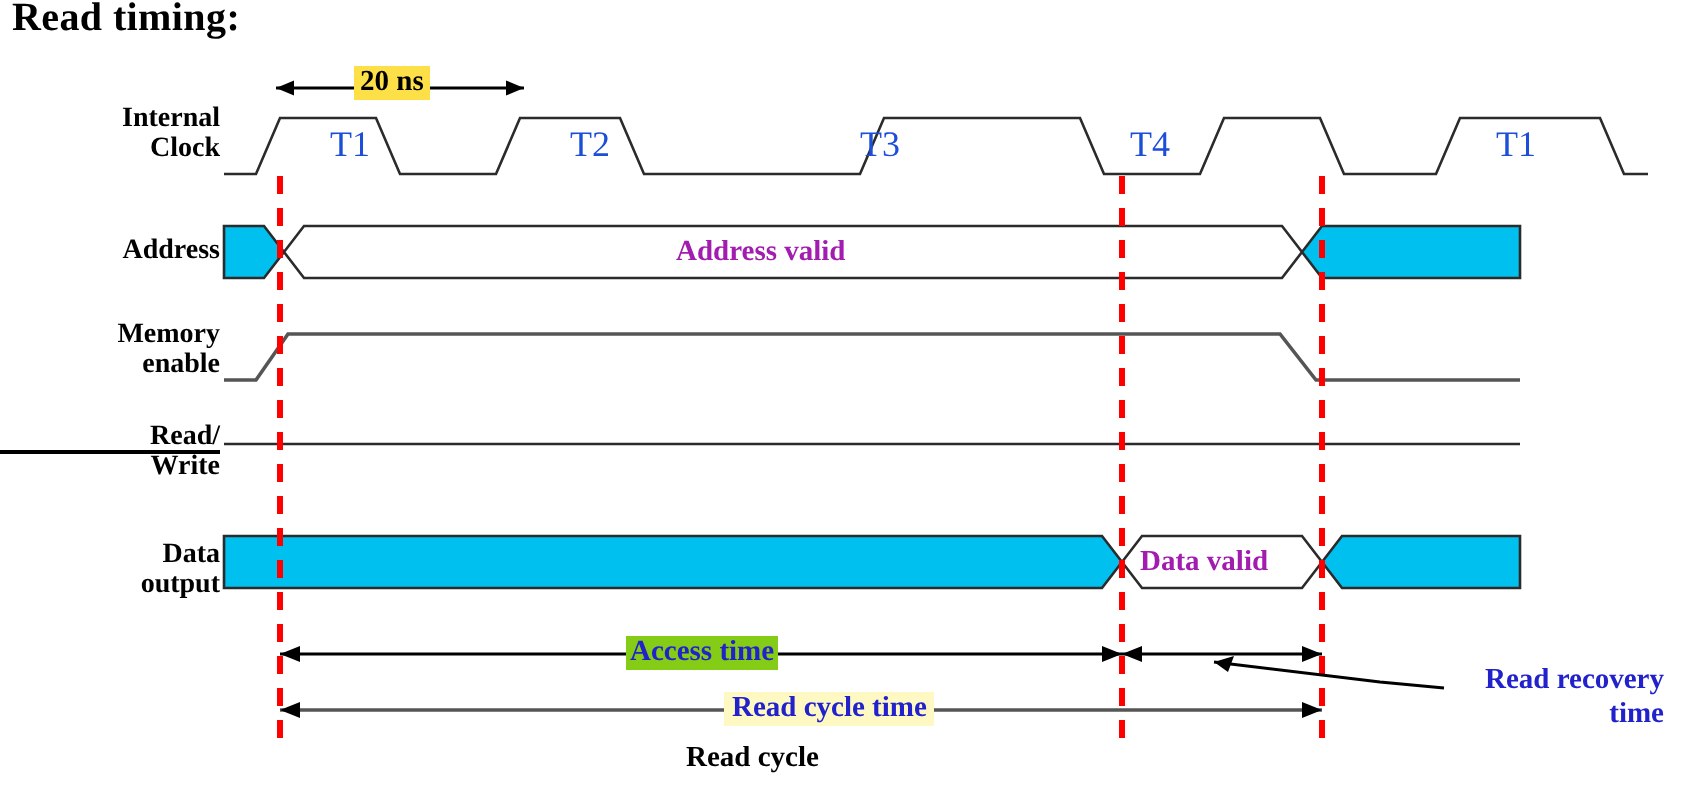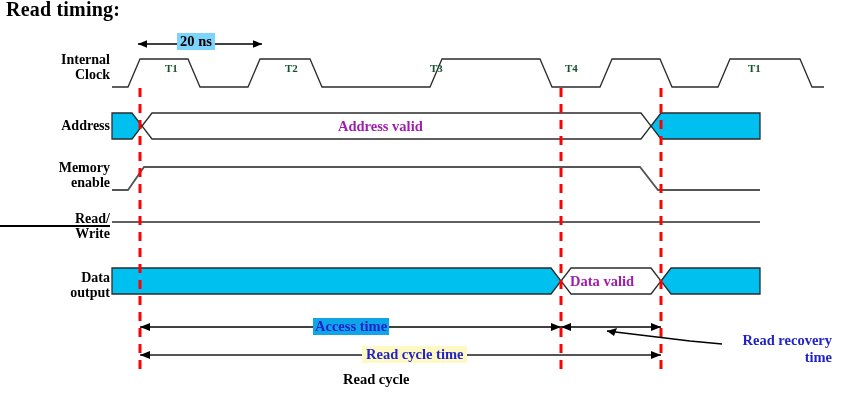--- a/index.html
+++ b/index.html
@@ -56,40 +56,40 @@
     width: 843px;
     height: 405px;
   }
   .anno {
     position: absolute;
     font-size: 14.5px;
     font-weight: bold;
     color: #2222cc;
     white-space: nowrap;
   }
-  .anno.whitebg { background: #0ea5e9; padding: 0 2px; }
+  .anno.whitebg { background: #84cc16; padding: 0 2px; }
   .blk {
     position: absolute;
     font-size: 14.5px;
     font-weight: bold;
     color: #000000;
     white-space: nowrap;
   }
   .clk-t {
     position: absolute;
-    font-size: 11px;
-    font-weight: bold;
-    color: #14532d;
+    font-size: 18px;
+    font-weight: normal;
+    color: #1d4ed8;
   }
   .ns-label {
     position: absolute;
     font-size: 14.5px;
     font-weight: bold;
     color: #000000;
-    background: #7dd3fc;
+    background: #fde047;
     padding: 0 3px;
   }
   .busText {
     position: absolute;
     font-size: 14.5px;
     font-weight: bold;
     color: #a21caf;
     white-space: nowrap;
   }
 </style>

